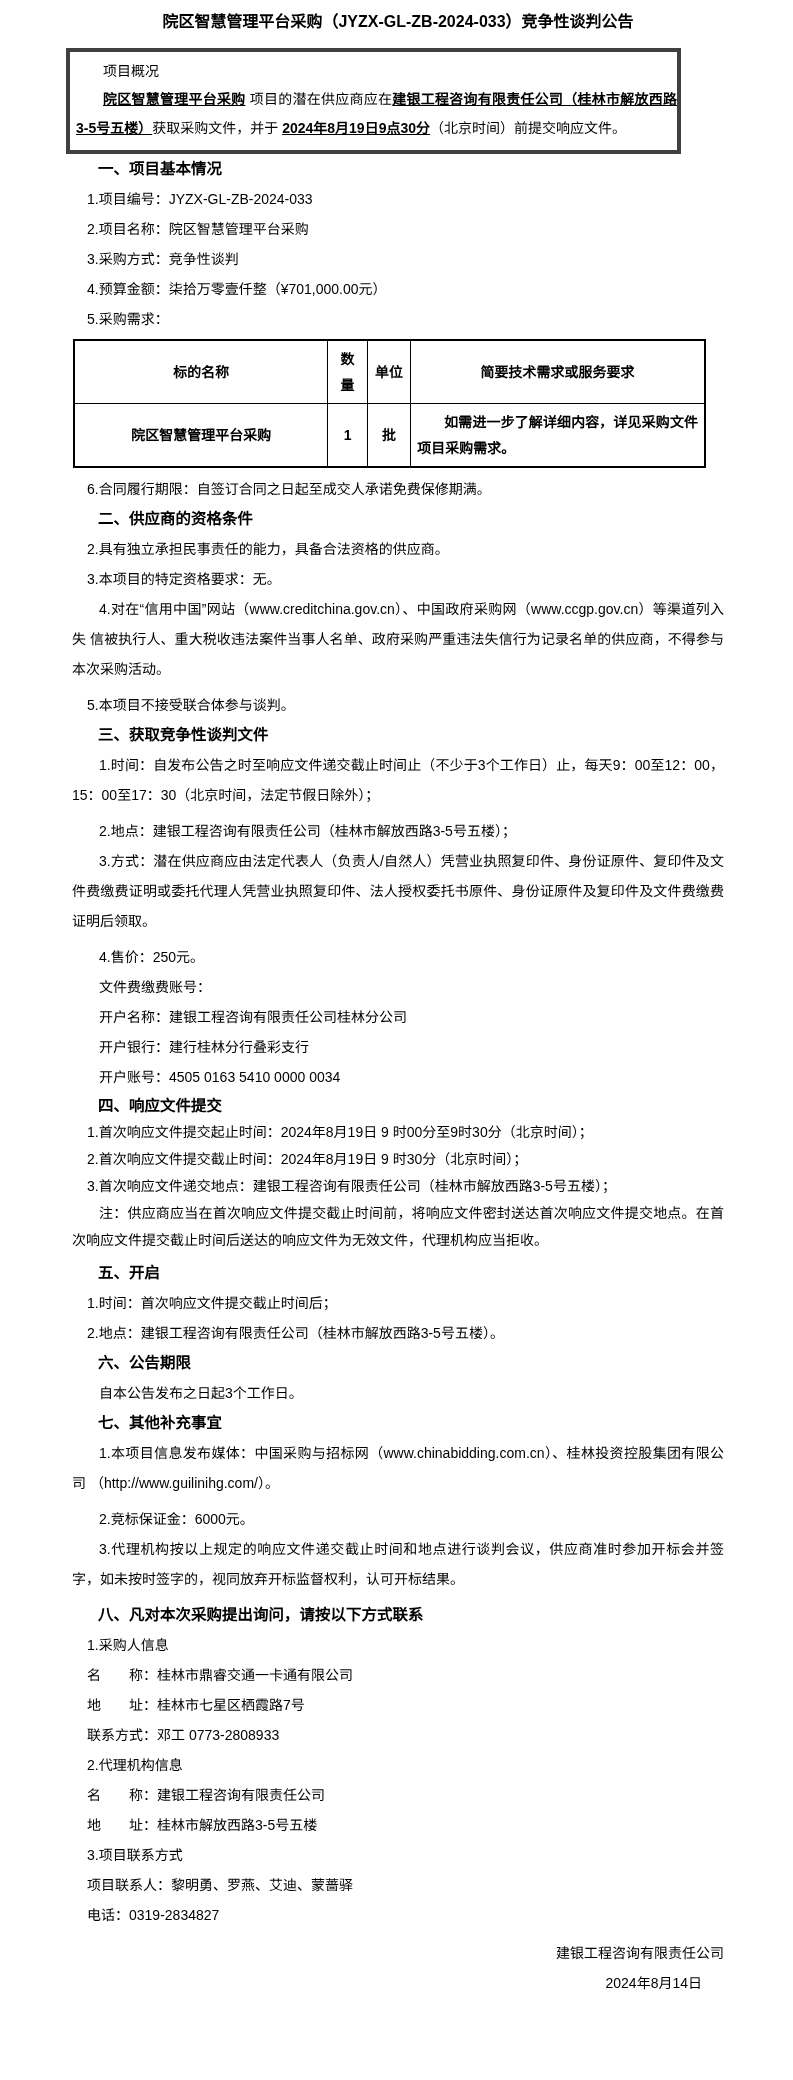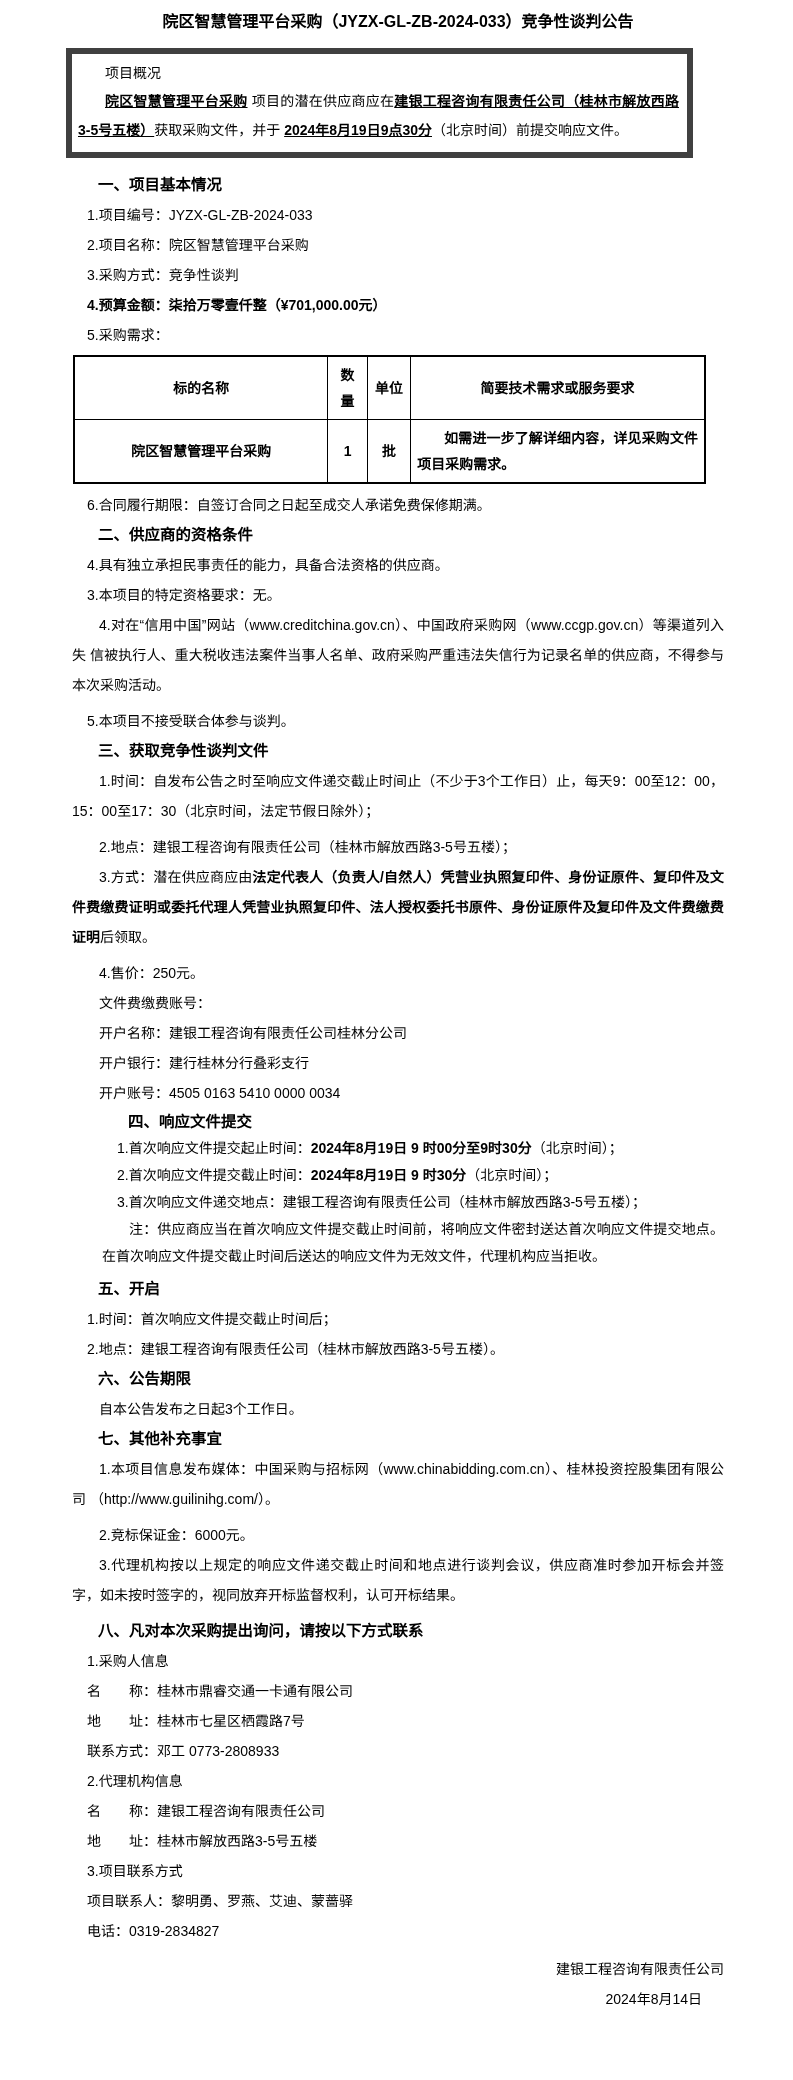--- a/index.html
+++ b/index.html
@@ -16,41 +16,40 @@
   .content { padding: 6px 69px 20px 72px; }
   p { margin: 0; }
   .title {
     font-size: 16px;
     font-weight: bold;
     text-align: center;
     line-height: 32px;
     margin: 0 0 10px 0;
   }
   .box {
-    border: 6px solid #404040;
+    border: 4px solid #404040;
     width: 601px;
     margin-left: -6px;
-    padding: 5px 8px 7px 6px;
-    margin-bottom: 12px;
+    padding: 5px 0 7px 6px;
   }
   .box .box-label { text-indent: 27px; line-height: 28px; }
   .box .para { line-height: 29px; margin-bottom: 0; }
   .h {
     font-weight: bold;
     font-size: 15.5px;
     text-indent: 26px;
   }
   .item { text-indent: 15px; }
   .item2 { text-indent: 27px; }
   .para {
     text-indent: 27px;
     text-align: justify;
     margin-bottom: 6px;
   }
-  .bold { font-weight: bold; }
+  .bold { font-weight: normal; }
   .bu { font-weight: bold; text-decoration: underline; }
   table.req {
     border-collapse: collapse;
     width: 633px;
     margin: 5px 0 6px 1px;
     table-layout: fixed;
     font-weight: bold;
   }
   table.req td {
     border: 1px solid #000000;
@@ -59,21 +58,21 @@
     vertical-align: middle;
   }
   table.req { border: 2px solid #000000; }
   .c { text-align: center; }
   td.req-cell { text-align: justify; padding: 4px 10px; }
   td.req-cell .indent { display: block; text-indent: 27px; }
   .col-name { width: 245px; }
   .col-qty  { width: 38px; }
   .col-unit { width: 42px; }
   .col-req  { width: 284px; }
-  .sec4 p { line-height: 27px; margin-left: 30px; }
+  .sec4 p { line-height: 27px; }
   .sec4 .para { margin-bottom: 4px; }
   .footer { text-align: right; margin-top: 8px; }
   .footer .company { line-height: 30px; }
   .footer .date { line-height: 30px; margin-right: 22px; }
 </style>
 </head>
 <body>
 
 <div class="doc">
   <div class="content">
@@ -113,21 +112,21 @@
           <td class="req-cell">
               <span class="indent">如需进一步了解详细内容，详见采购文件项目采购需求。</span>
             </td>
         </tr>
       </tbody>
     </table>
 
     <p class="item">6.合同履行期限：自签订合同之日起至成交人承诺免费保修期满。</p>
 
     <p class="h">二、供应商的资格条件</p>
-    <p class="item">4.具有独立承担民事责任的能力，具备合法资格的供应商。</p>
+    <p class="item">2.具有独立承担民事责任的能力，具备合法资格的供应商。</p>
     <p class="item">3.本项目的特定资格要求：无。</p>
     <p class="para">4.对在“信用中国”网站（www.creditchina.gov.cn）、中国政府采购网（www.ccgp.gov.cn）等渠道列入失 信被执行人、重大税收违法案件当事人名单、政府采购严重违法失信行为记录名单的供应商，不得参与本次采购活动。</p>
     <p class="item">5.本项目不接受联合体参与谈判。</p>
 
     <p class="h">三、获取竞争性谈判文件</p>
     <p class="para">1.时间：自发布公告之时至响应文件递交截止时间止（不少于3个工作日）止，每天9：00至12：00，15：00至17：30（北京时间，法定节假日除外）；</p>
     <p class="item2">2.地点：建银工程咨询有限责任公司（桂林市解放西路3-5号五楼）；</p>
     <p class="para"><span>3.方式：潜在供应商应由</span><span class="bold">法定代表人（负责人/自然人）凭营业执照复印件、身份证原件、复印件及文件费缴费证明</span><span class="bold">或</span><span class="bold">委托代理人凭营业执照复印件、法人授权委托书原件、身份证原件及复印件及文件费缴费证明</span><span>后领取。</span></p>
     <p class="item2">4.售价：250元。</p>
     <p class="item2">文件费缴费账号：</p>

